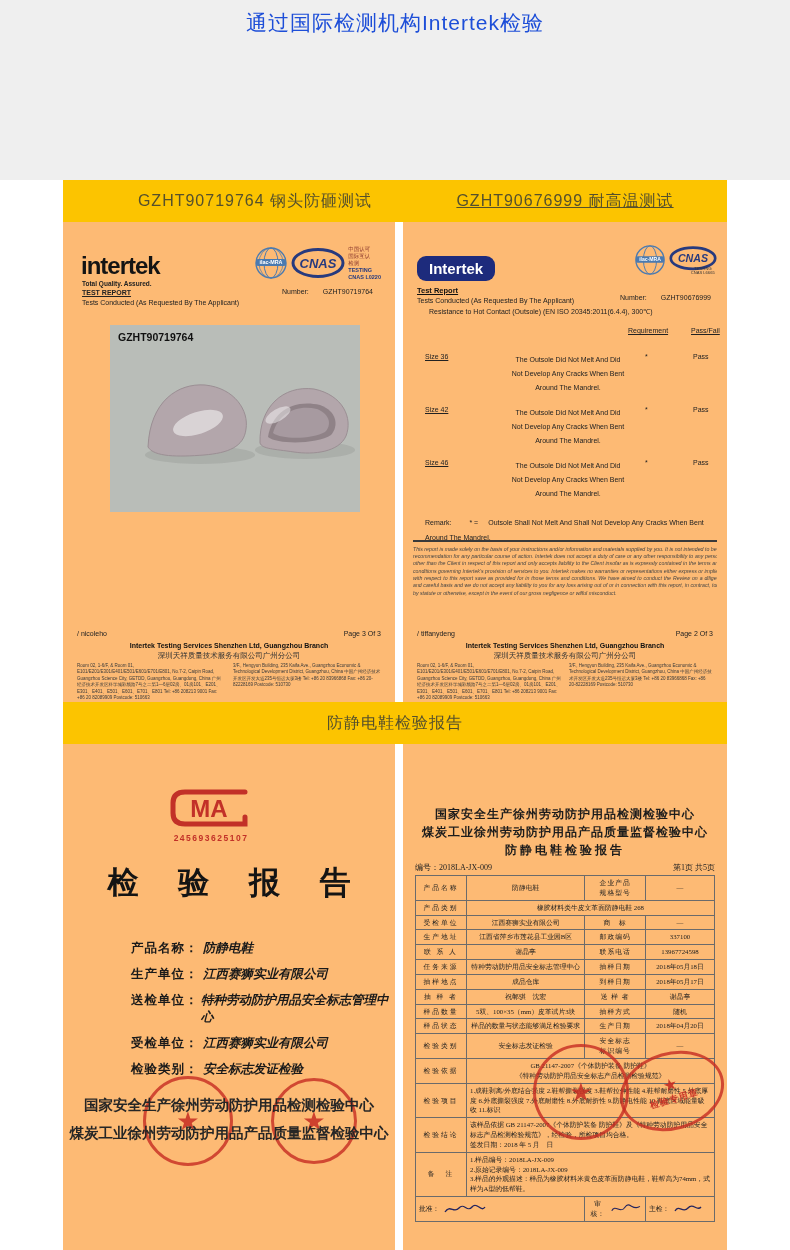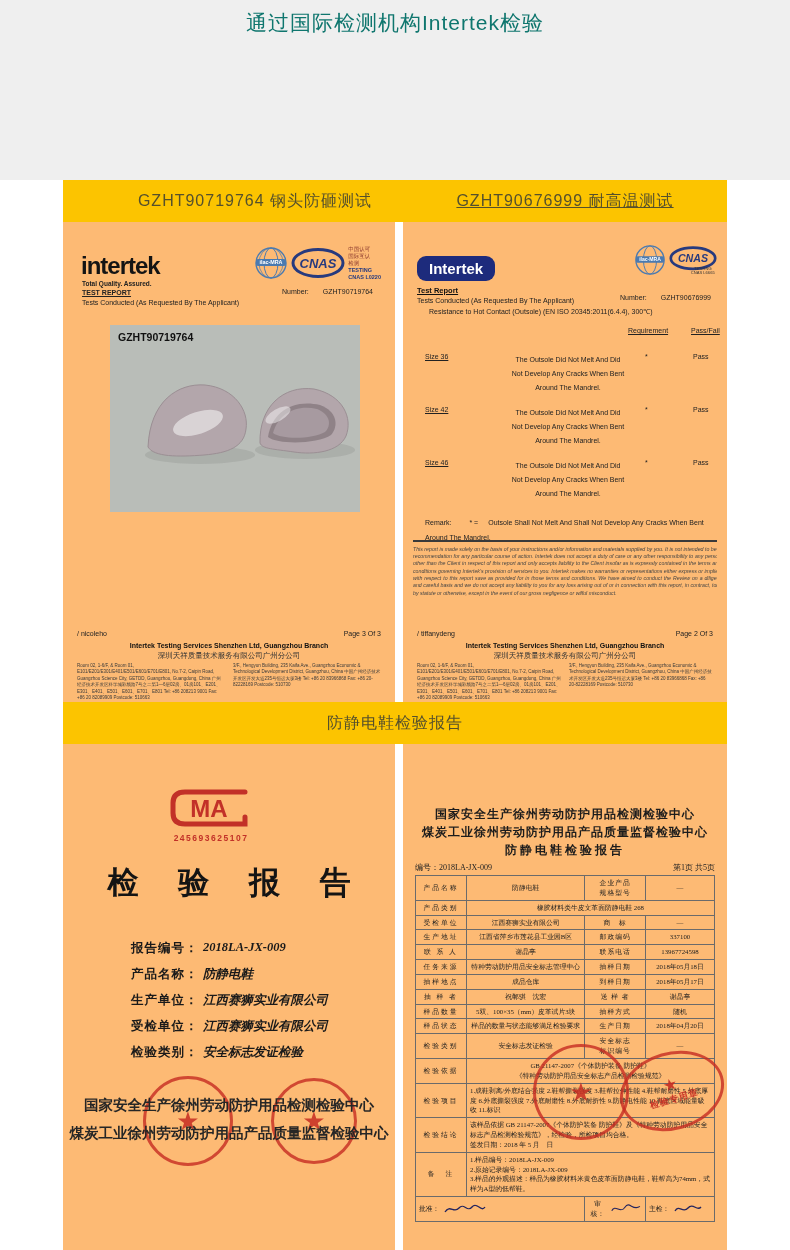--- a/index.html
+++ b/index.html
@@ -2,21 +2,21 @@
 <html><head>
 <meta charset="utf-8">
 <style>
   html,body{margin:0;padding:0;background:#fff;}
   body{font-family:"Liberation Sans",sans-serif;-webkit-font-smoothing:antialiased;}
   .page{position:relative;width:790px;height:1250px;background:#fff;overflow:hidden;}
 
   
   .top-band{position:absolute;left:0;top:0;width:790px;height:180px;background:#efefef;text-align:center;}
   .main-title{padding-top:48px;font-size:47px;font-weight:bold;color:#3c3c3c;letter-spacing:4px;}
-  .sub-title{margin-top:9px;font-size:21px;color:#0f766e;letter-spacing:1px;}
+  .sub-title{margin-top:9px;font-size:21px;color:#1d4ed8;letter-spacing:1px;}
 
   
   .bar{position:absolute;height:42px;background:#fcc400;color:#55502c;font-size:16px;
        display:flex;align-items:center;justify-content:center;letter-spacing:1px;}
   .bar-left{left:63px;top:180px;width:384px;}
   .bar-right{left:403px;top:180px;width:324px;text-decoration:underline;}
   .bar-middle{left:63px;top:702px;width:664px;}
 
   
   .doc{position:absolute;background:#fdba74;color:#222;}
@@ -287,30 +287,30 @@
       <svg width="92" height="48" viewBox="0 0 92 48" style="margin:0 auto;">
         <path d="M80 8 H20 Q8 8 8 19 V29 Q8 40 20 40 H80 V33" fill="none" stroke="#c23128" stroke-width="5" stroke-linecap="round"></path>
         <text x="44" y="33" font-size="24" font-weight="bold" fill="#c23128" text-anchor="middle" font-family="Liberation Sans, sans-serif">MA</text>
       </svg>
       <div class="cma-num">245693625107</div>
     </div>
     <div class="cma-title">检  验  报  告</div>
 
     <div class="cma-fields">
       <div class="cma-row">
-        <span class="cma-label">报告编号：</span>
-        <span class="cma-val">2018LA-JX-009</span>
-      </div>
-      <div class="cma-row">
         <span class="cma-label">产品名称：</span>
         <span class="cma-val">防静电鞋</span>
       </div>
       <div class="cma-row">
         <span class="cma-label">生产单位：</span>
         <span class="cma-val">江西赛狮实业有限公司</span>
+      </div>
+      <div class="cma-row">
+        <span class="cma-label">送检单位：</span>
+        <span class="cma-val">特种劳动防护用品安全标志管理中心</span>
       </div>
       <div class="cma-row">
         <span class="cma-label">受检单位：</span>
         <span class="cma-val">江西赛狮实业有限公司</span>
       </div>
       <div class="cma-row">
         <span class="cma-label">检验类别：</span>
         <span class="cma-val">安全标志发证检验</span>
       </div>
     </div>

